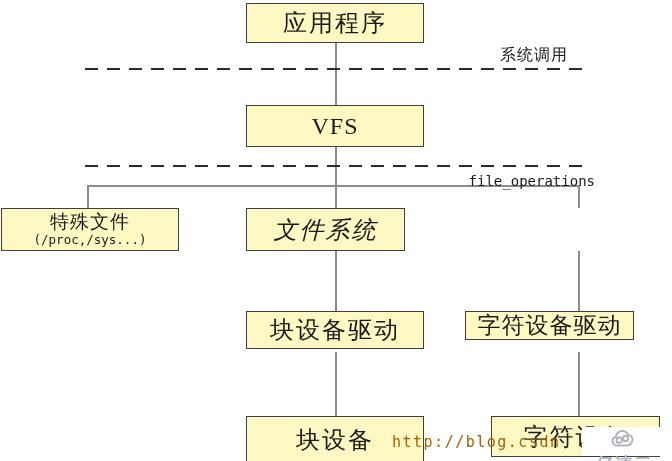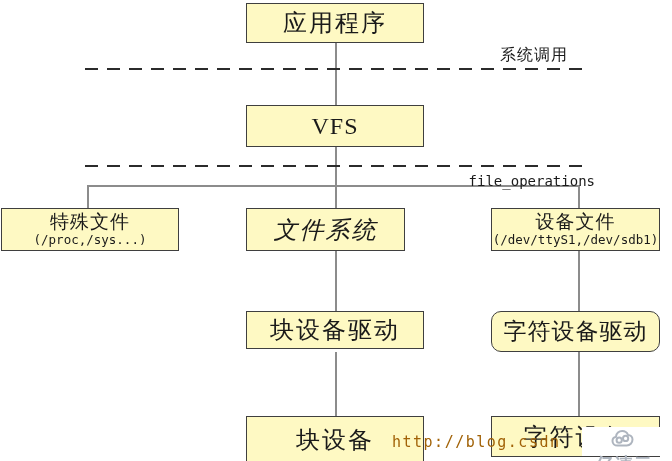--- a/index.html
+++ b/index.html
@@ -117,30 +117,26 @@
   </div>
 
   <div class="box" style="left:246px; top:105px; width:178px; height:42px;">
     <span class="title-lg" style="letter-spacing:1px;">VFS</span>
   </div>
 
   <div class="box" style="left:246px; top:208px; width:159px; height:43px;font-style:italic;">
     <span class="title-lg">文件系统</span>
   </div>
 
-  <div class="box" style="left:491px; top:208px; width:169px; height:43px;">
-    <span class="title-sm">设备文件</span>
-    <span class="subtitle">(/dev/ttyS1,/dev/sdb1)</span>
-  </div>
 
   <div class="box" style="left:246px; top:311px; width:178px; height:38px;">
     <span class="title-lg">块设备驱动</span>
   </div>
 
-  <div class="box" style="left:491px; top:311px; width:169px; height:41px;border-radius:10px;">
+  <div class="box" style="left:465px; top:311px; width:169px; height:29px;">
     <span class="title-lg" style="font-size:23px; letter-spacing:1px;">字符设备驱动</span>
   </div>
 
   <div class="box" style="left:246px; top:416px; width:178px; height:48px;">
     <span class="title-lg">块设备</span>
   </div>
 
   <div class="box" style="left:491px; top:416px; width:169px; height:41px;">
     <span class="title-lg">字符设备</span>
   </div>

